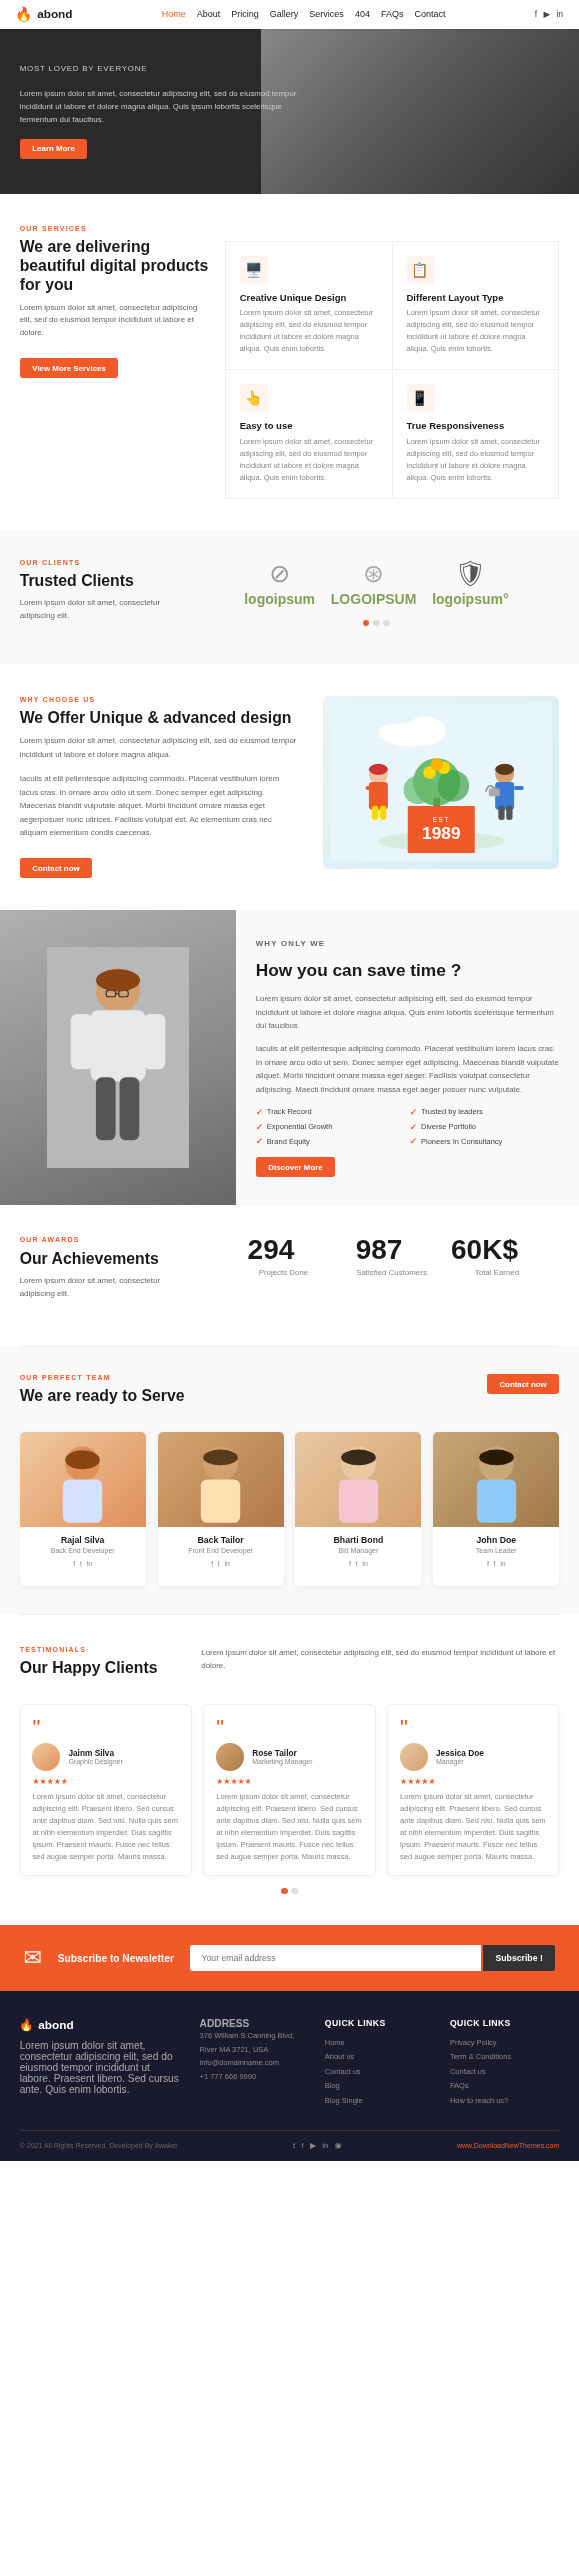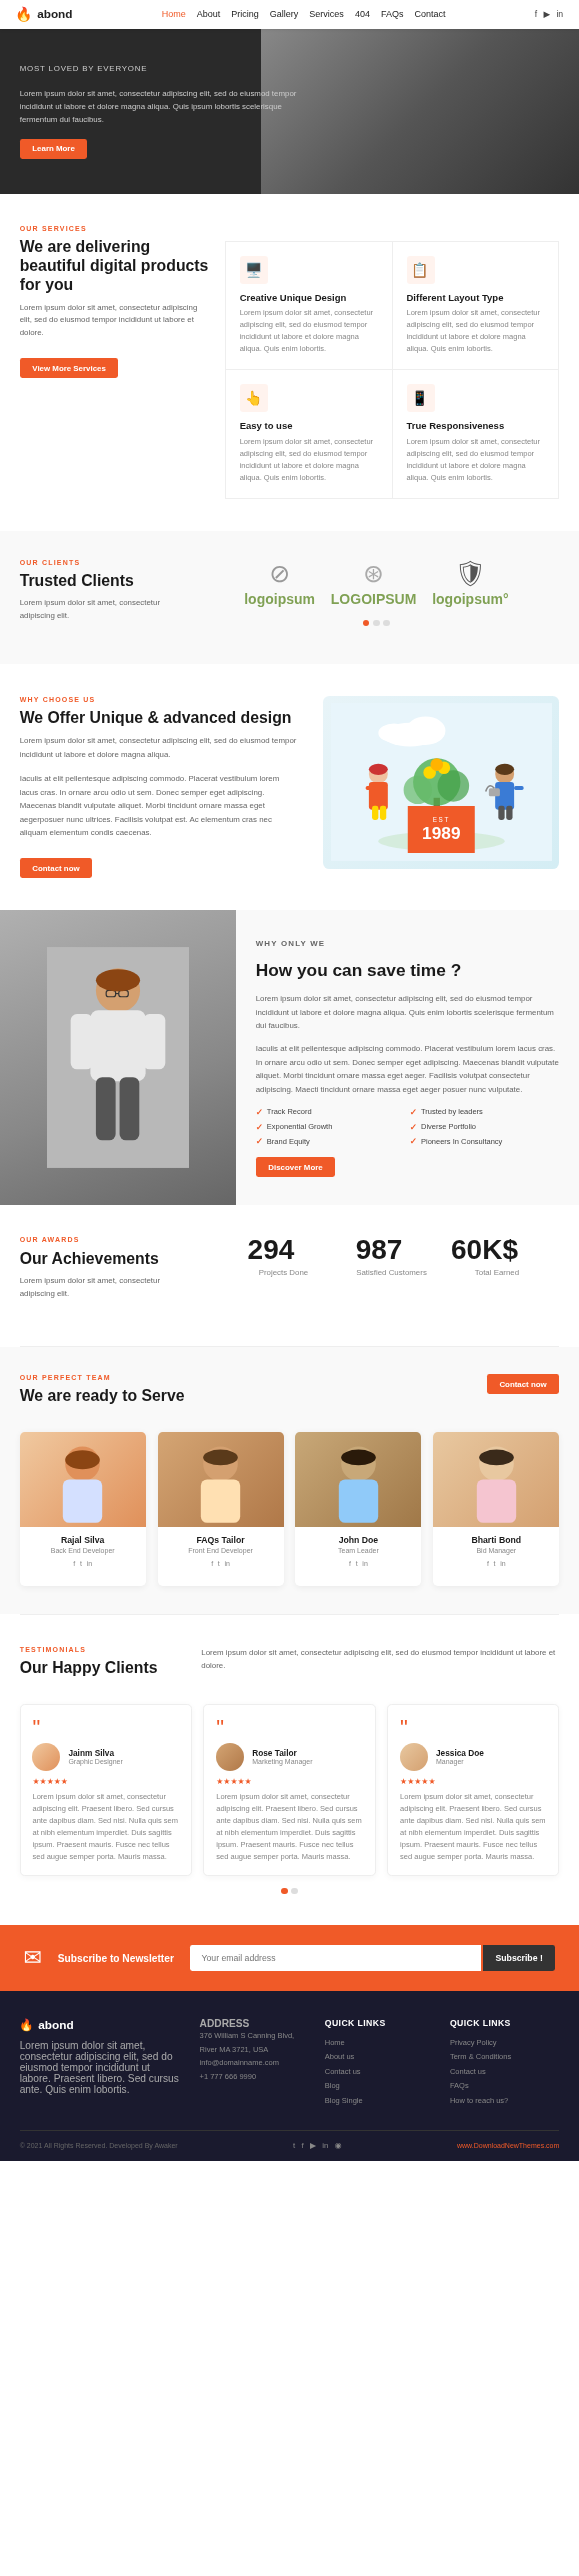--- a/index.html
+++ b/index.html
@@ -427,58 +427,58 @@
     </div>
     <div class="team-card">
       <div class="team-card-img avatar-2" style="display:flex;align-items:center;justify-content:center;">
         <svg width="63" height="87" viewBox="0 0 80 110">
             <circle cx="40" cy="35" r="22" fill="#d4a070"></circle>
             <rect x="15" y="55" width="50" height="55" rx="8" fill="#ffe0b2"></rect>
             <ellipse cx="40" cy="27" rx="22" ry="10" fill="#5a3a1a"></ellipse>
           </svg>
       </div>
       <div class="team-card-body">
-        <h4>FAQs Tailor</h4>
+        <h4>Back Tailor</h4>
         <p>Front End Developer</p>
+        <div class="team-social">
+          <a>f</a>
+          <a>t</a>
+          <a>in</a>
+        </div>
+      </div>
+    </div>
+    <div class="team-card">
+      <div class="team-card-img avatar-3" style="display:flex;align-items:center;justify-content:center;">
+        <svg width="63" height="87" viewBox="0 0 80 110">
+            <circle cx="40" cy="35" r="22" fill="#e8c8a0"></circle>
+            <rect x="15" y="55" width="50" height="55" rx="8" fill="#f5c5d0"></rect>
+            <ellipse cx="40" cy="27" rx="22" ry="10" fill="#3a2a1a"></ellipse>
+          </svg>
+      </div>
+      <div class="team-card-body">
+        <h4>Bharti Bond</h4>
+        <p>Bid Manager</p>
         <div class="team-social">
           <a>f</a>
           <a>t</a>
           <a>in</a>
         </div>
       </div>
     </div>
     <div class="team-card">
       <div class="team-card-img avatar-4" style="display:flex;align-items:center;justify-content:center;">
         <svg width="63" height="87" viewBox="0 0 80 110">
             <circle cx="40" cy="35" r="22" fill="#c8a878"></circle>
             <rect x="15" y="55" width="50" height="55" rx="8" fill="#90caf9"></rect>
             <ellipse cx="40" cy="27" rx="22" ry="10" fill="#2a1a0a"></ellipse>
           </svg>
       </div>
       <div class="team-card-body">
         <h4>John Doe</h4>
         <p>Team Leader</p>
-        <div class="team-social">
-          <a>f</a>
-          <a>t</a>
-          <a>in</a>
-        </div>
-      </div>
-    </div>
-    <div class="team-card">
-      <div class="team-card-img avatar-3" style="display:flex;align-items:center;justify-content:center;">
-        <svg width="63" height="87" viewBox="0 0 80 110">
-            <circle cx="40" cy="35" r="22" fill="#e8c8a0"></circle>
-            <rect x="15" y="55" width="50" height="55" rx="8" fill="#f5c5d0"></rect>
-            <ellipse cx="40" cy="27" rx="22" ry="10" fill="#3a2a1a"></ellipse>
-          </svg>
-      </div>
-      <div class="team-card-body">
-        <h4>Bharti Bond</h4>
-        <p>Bid Manager</p>
         <div class="team-social">
           <a>f</a>
           <a>t</a>
           <a>in</a>
         </div>
       </div>
     </div>
   </div>
 </section>
 

